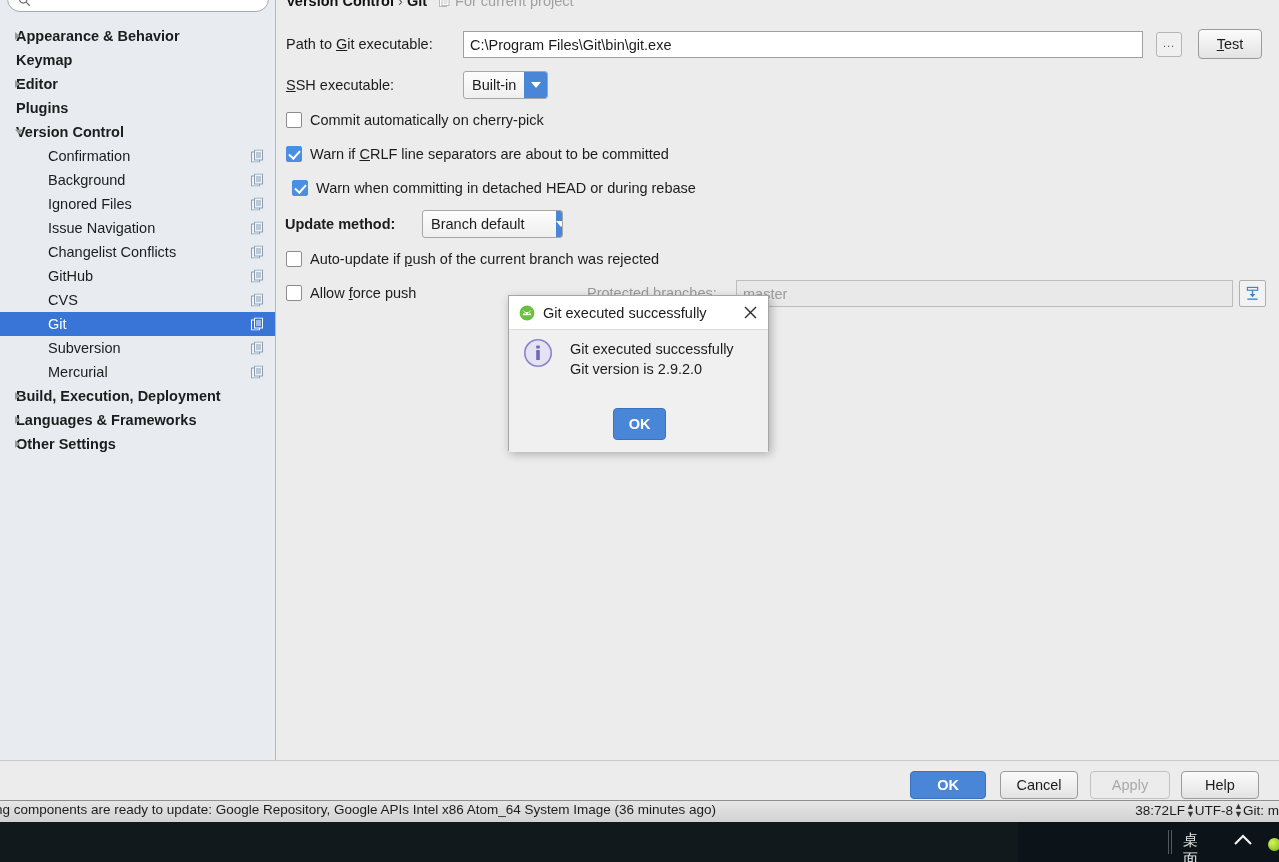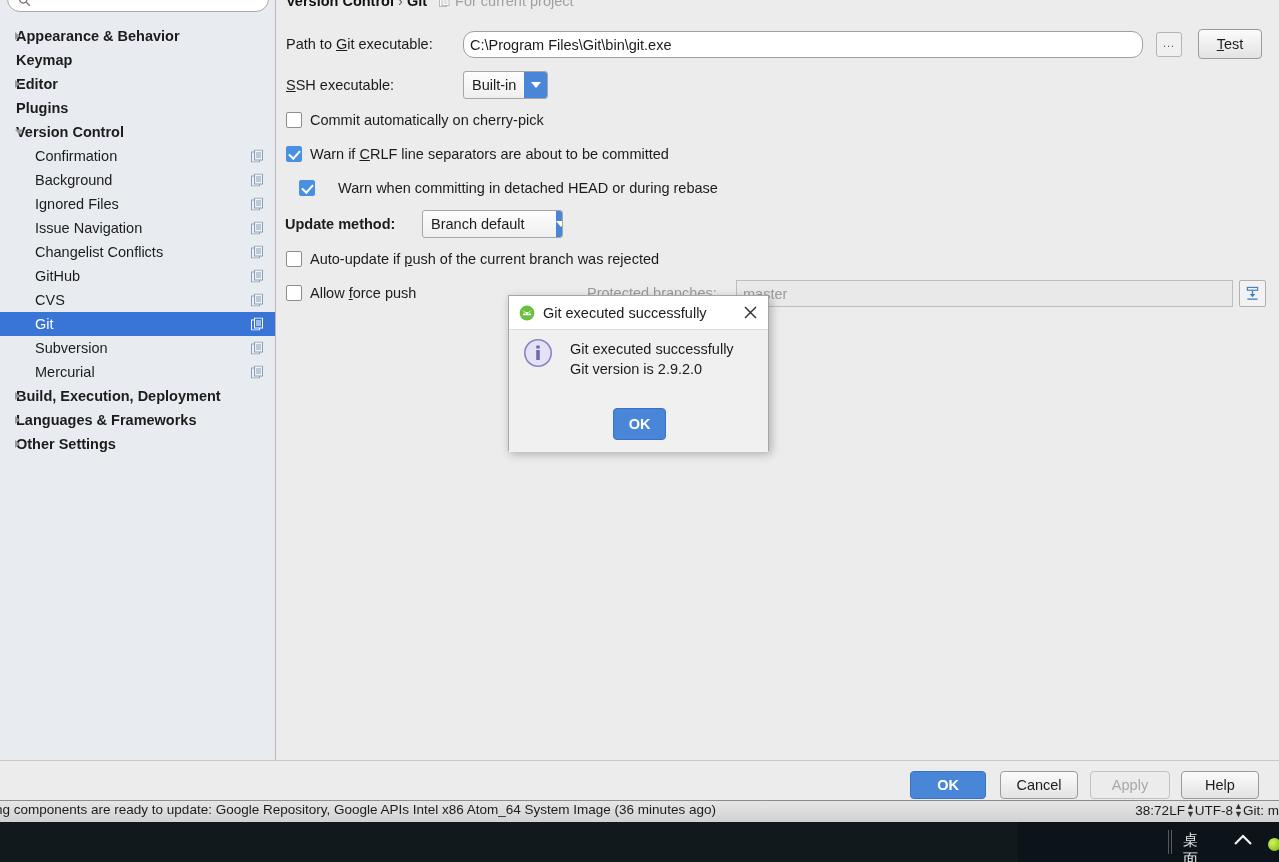--- a/index.html
+++ b/index.html
@@ -48,21 +48,21 @@
   .tree-row {
     position: relative;
     height: 24px;
     display: flex;
     align-items: center;
     font-size: 14.5px;
     color: #1c1c1c;
     white-space: nowrap;
   }
   .tree-row.lvl0 { padding-left: 16px; font-weight: bold; }
-  .tree-row.lvl1 { padding-left: 35px; font-weight: normal; }
+  .tree-row.lvl1 { padding-left: 48px; font-weight: normal; }
   .tree-row.selected { background: #3875d7; color: #ffffff; }
   .arrow {
     position: absolute; left: 15px; top: 50%;
     transform: translateY(-50%);
     width: 0; height: 0;
   }
   .arrow.collapsed {
     border-left: 5.5px solid #9a9a9a;
     border-top: 4.5px solid transparent;
     border-bottom: 4.5px solid transparent;
@@ -493,21 +493,21 @@
               <rect x="0.5" y="1.5" width="7" height="9" fill="#fff" stroke="#b9b9b9"></rect>
               <rect x="3" y="0.5" width="7" height="9" fill="#fff" stroke="#b9b9b9"></rect>
               <line x1="4.5" y1="3" x2="8.5" y2="3" stroke="#c4c4c4"></line>
               <line x1="4.5" y1="5" x2="8.5" y2="5" stroke="#c4c4c4"></line>
               <line x1="4.5" y1="7" x2="8.5" y2="7" stroke="#c4c4c4"></line>
             </svg><span>For current project</span></span>
       </div>
 
       <div class="row-label" style="left:9px; top:36px;"><span>Path to </span><span class="mnem">G</span><span>it executable:</span></div>
 
-      <div class="text-input" style="left:186px; top:31px; width:680px; height:27px;border-radius:11px;">
+      <div class="text-input" style="left:186px; top:31px; width:680px; height:27px;">
         <span>C:\Program Files\Git\bin\git.exe</span>
       </div>
 
       <div class="btn small-dots" style="left:879px; top:32px; width:26px; height:25px;">
         <span>...</span>
       </div>
 
       <div class="btn" style="left:921px; top:29px; width:64px; height:30px;">
         <span><span class="mnem">T</span><span>est</span></span>
       </div>
@@ -522,21 +522,21 @@
       <div class="cb-row" style="left:9px; top:112px;">
         <span class="cb"></span>
         <span>Commit automatically on cherry-pick</span>
       </div>
 
       <div class="cb-row" style="left:9px; top:146px;">
         <span class="cb checked"></span>
         <span><span>Warn if </span><span class="mnem">C</span><span>RLF line separators are about to be committed</span></span>
       </div>
 
-      <div class="cb-row" style="left:22px; top:180px;gap:15px;">
+      <div class="cb-row" style="left:15px; top:180px;">
         <span class="cb checked"></span>
         <span>Warn when committing in detached HEAD or during rebase</span>
       </div>
 
       <div class="row-label" style="left:8px; top:216px;font-weight:bold;">Update method:</div>
 
       <div class="combo" style="left:145px; top:210px; width:141px;gap:23px;">
         <div class="combo-text">Branch default</div>
         <div class="combo-arrow"></div>
       </div>

